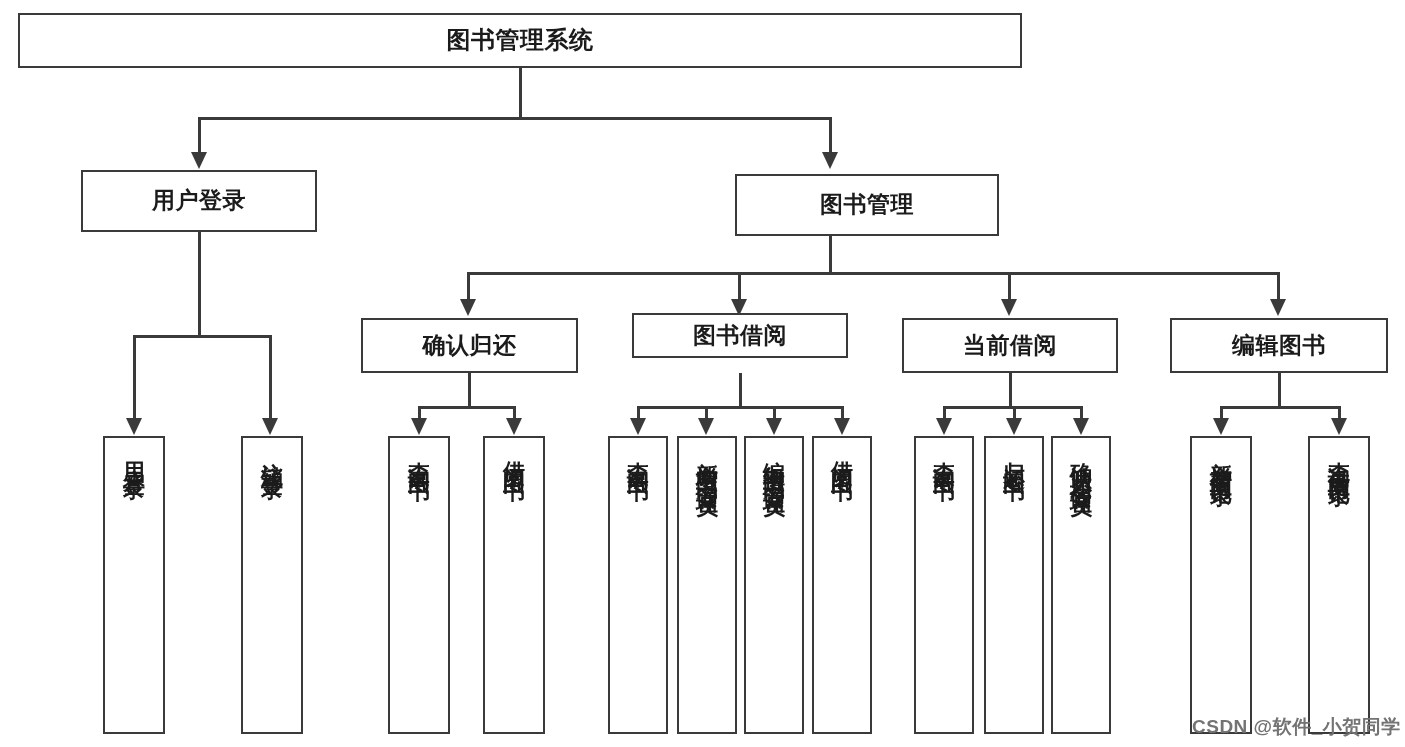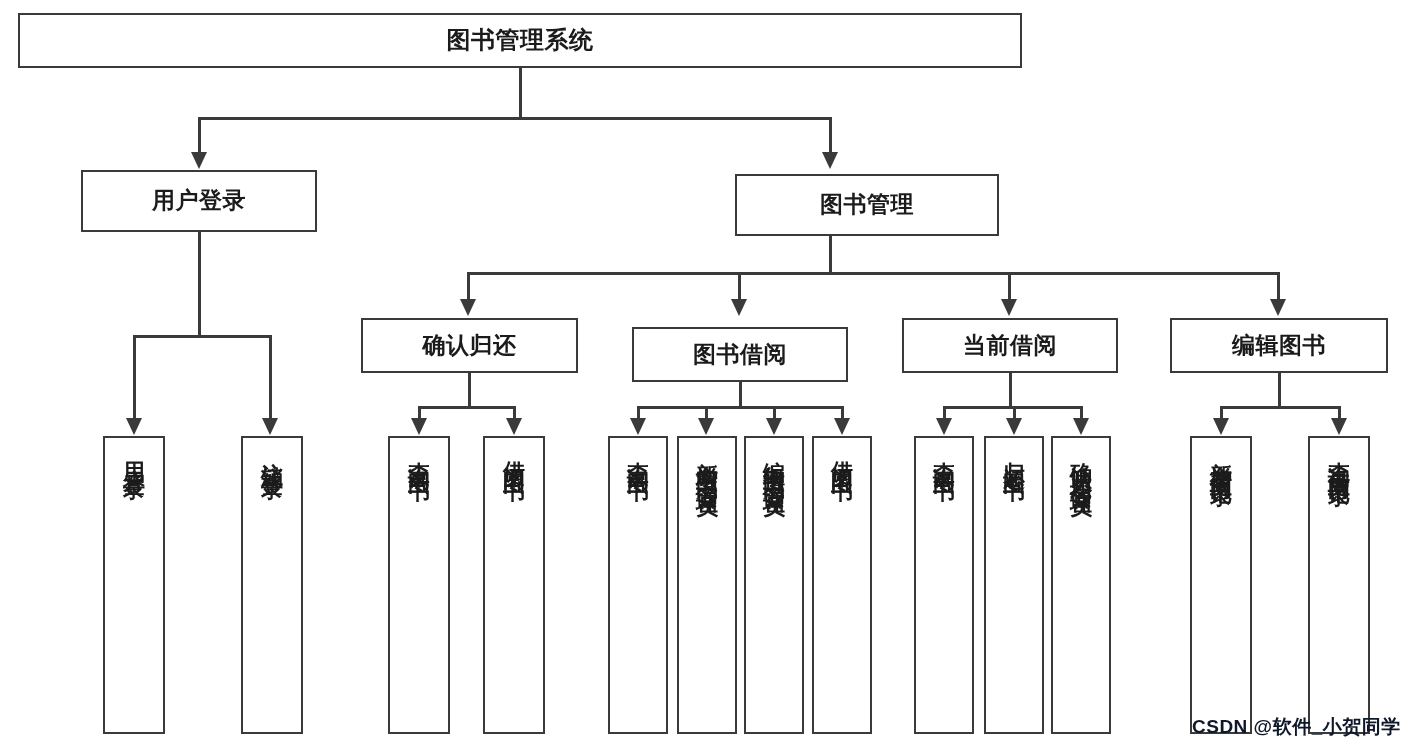--- a/index.html
+++ b/index.html
@@ -71,21 +71,21 @@
     position: absolute;
     width: 0;
     height: 0;
     border-left: 8px solid transparent;
     border-right: 8px solid transparent;
     border-top: 17px solid #3a3a3a;
   }
   .watermark {
     position: absolute;
     font-size: 19px;
-    color: #0f172a;
+    color: #737373;
     white-space: nowrap;
     letter-spacing: 0.5px;
   }
 </style>
 </head>
 <body>
 
 <div id="canvas">
 
   <div class="conn vline" style="left:519px; top:68px; height:49px;"></div>
@@ -162,21 +162,21 @@
   </div>
 
   <div class="node horiz" style="left:712px; top:174px; width:264px; height:62px;margin-left:23px;">
     <span class="node-label">图书管理</span>
   </div>
 
   <div class="node horiz" style="left:361px; top:318px; width:217px; height:55px;">
     <span class="node-label">确认归还</span>
   </div>
 
-  <div class="node horiz" style="left:632px; top:327px; width:216px; height:55px;">
+  <div class="node horiz" style="left:632px; top:313px; width:216px; height:45px;">
     <span class="node-label">图书借阅</span>
   </div>
 
   <div class="node horiz" style="left:902px; top:318px; width:216px; height:55px;">
     <span class="node-label">当前借阅</span>
   </div>
 
   <div class="node horiz" style="left:1170px; top:318px; width:218px; height:55px;">
     <span class="node-label">编辑图书</span>
   </div>

